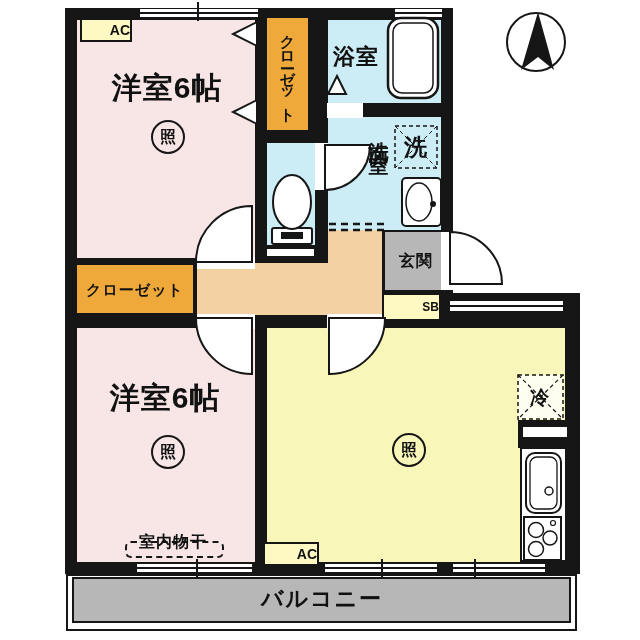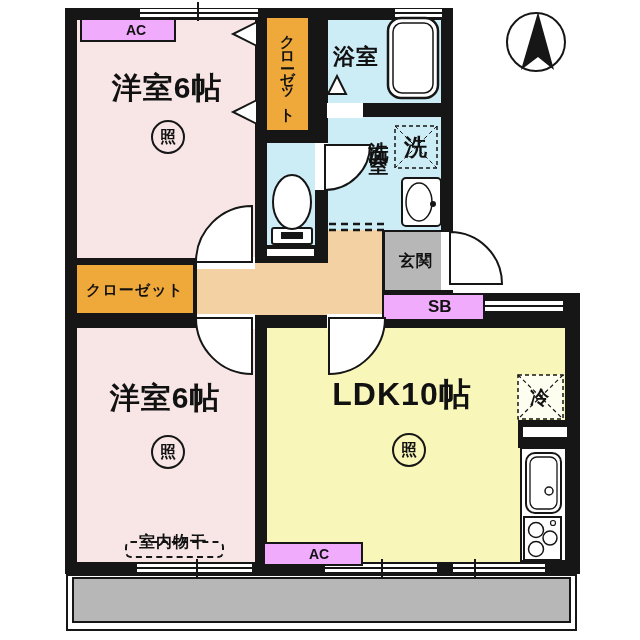--- a/index.html
+++ b/index.html
@@ -9,22 +9,22 @@
   .blk{position:absolute;background:#161616;}
   .floor{position:absolute;}
   .f-pink{background:#f8e6e6;}
   .f-yellow{background:#f9f6ba;}
   .f-blue{background:#cdedf6;}
   .f-orange{background:#efa93a;}
   .f-peach{background:#f3d1a2;}
   .f-gray{background:#b7b7b7;}
   .gap{position:absolute;background:#ffffff;}
   .win{position:absolute;background:linear-gradient(#fff 40%,#161616 40%,#161616 60%,#fff 60%);}
-  .labelbox{position:absolute;background:#f0abfc;border:2px solid #161616;display:flex;
-            align-items:center;justify-content:flex-start;font-weight:bold;padding-left:44px;}
+  .labelbox{position:absolute;background:#fef9c3;border:2px solid #161616;display:flex;
+            align-items:center;justify-content:flex-end;font-weight:bold;}
   .lbl{position:absolute;transform:translate(-50%,-50%);font-weight:bold;white-space:nowrap;
        line-height:1;letter-spacing:1px;}
   .vlbl{position:absolute;writing-mode:vertical-rl;text-orientation:mixed;font-weight:bold;
         line-height:1;letter-spacing:3px;transform:translateX(-50%);}
   .lightmark{position:absolute;width:30px;height:30px;border:2px solid #161616;border-radius:50%;
              display:flex;align-items:center;justify-content:center;font-size:16px;font-weight:bold;
              transform:translate(-50%,-50%);}
   .dashedbox{position:absolute;border:2px dashed #161616;}
   svg{position:absolute;left:0;top:0;pointer-events:none;}
 </style>
@@ -66,21 +66,21 @@
 
   <div class="abs" style="left:66px;top:574px;width:511px;height:57px;background:#fff;border:2px solid #161616;box-sizing:border-box"></div>
   <div class="abs f-gray" style="left:72px;top:577px;width:499px;height:46px;border:2px solid #161616;box-sizing:border-box"></div>
 
   <div class="labelbox" style="left:80px;top:18px;width:48px;height:20px;font-size:14px">
     <span>AC</span>
   </div>
   <div class="labelbox" style="left:263px;top:542px;width:52px;height:20px;font-size:14px">
     <span>AC</span>
   </div>
-  <div class="labelbox" style="left:382px;top:293px;width:55px;height:24px;font-size:17px">
+  <div class="labelbox" style="left:382px;top:293px;width:55px;height:24px;font-size:12px">
     <span>SB</span>
   </div>
 
   <div class="dashedbox" style="left:125px;top:541px;width:95px;height:13px;border-radius:6px"></div>
 
   <svg width="640" height="640" viewBox="0 0 640 640">
 
     <g>
       <path d="M252,206 A56,56 0 0 0 196,262 L252,262 Z" fill="#fff" stroke="#161616" stroke-width="2"></path>
     </g>
@@ -173,29 +173,29 @@
   <div class="lbl" style="left:167px;top:88px;font-size:30px">洋室6帖</div>
   <div class="lightmark" style="left:168px;top:137px">
     <span>照</span>
   </div>
 
   <div class="lbl" style="left:165px;top:398px;font-size:30px">洋室6帖</div>
   <div class="lightmark" style="left:168px;top:452px">
     <span>照</span>
   </div>
 
-  <div class="lbl" style="left:402px;top:394px;font-size:32px">LDK10帖</div>
   <div class="lightmark" style="left:409px;top:450px">
     <span>照</span>
   </div>
 
   <div class="lbl" style="left:356px;top:57px;font-size:22px">浴室</div>
   <div class="vlbl" style="left:379px;top:126px;font-size:20px;letter-spacing:6px">洗面室</div>
   <div class="lbl" style="left:416px;top:147px;font-size:23px">洗</div>
   <div class="lbl" style="left:416px;top:261px;font-size:16px">玄関</div>
   <div class="lbl" style="left:540px;top:397px;font-size:19px">冷</div>
 
   <div class="vlbl" style="left:288px;top:24px;font-size:15px;letter-spacing:1px">クローゼット</div>
   <div class="lbl" style="left:135px;top:289px;font-size:15px">クローゼット</div>
 
   <div class="lbl" style="left:173px;top:542px;font-size:16px">室内物干</div>
+  <div class="lbl" style="left:322px;top:599px;font-size:22px;letter-spacing:2px">バルコニー</div>
 
 </div>
 
 </body></html>

